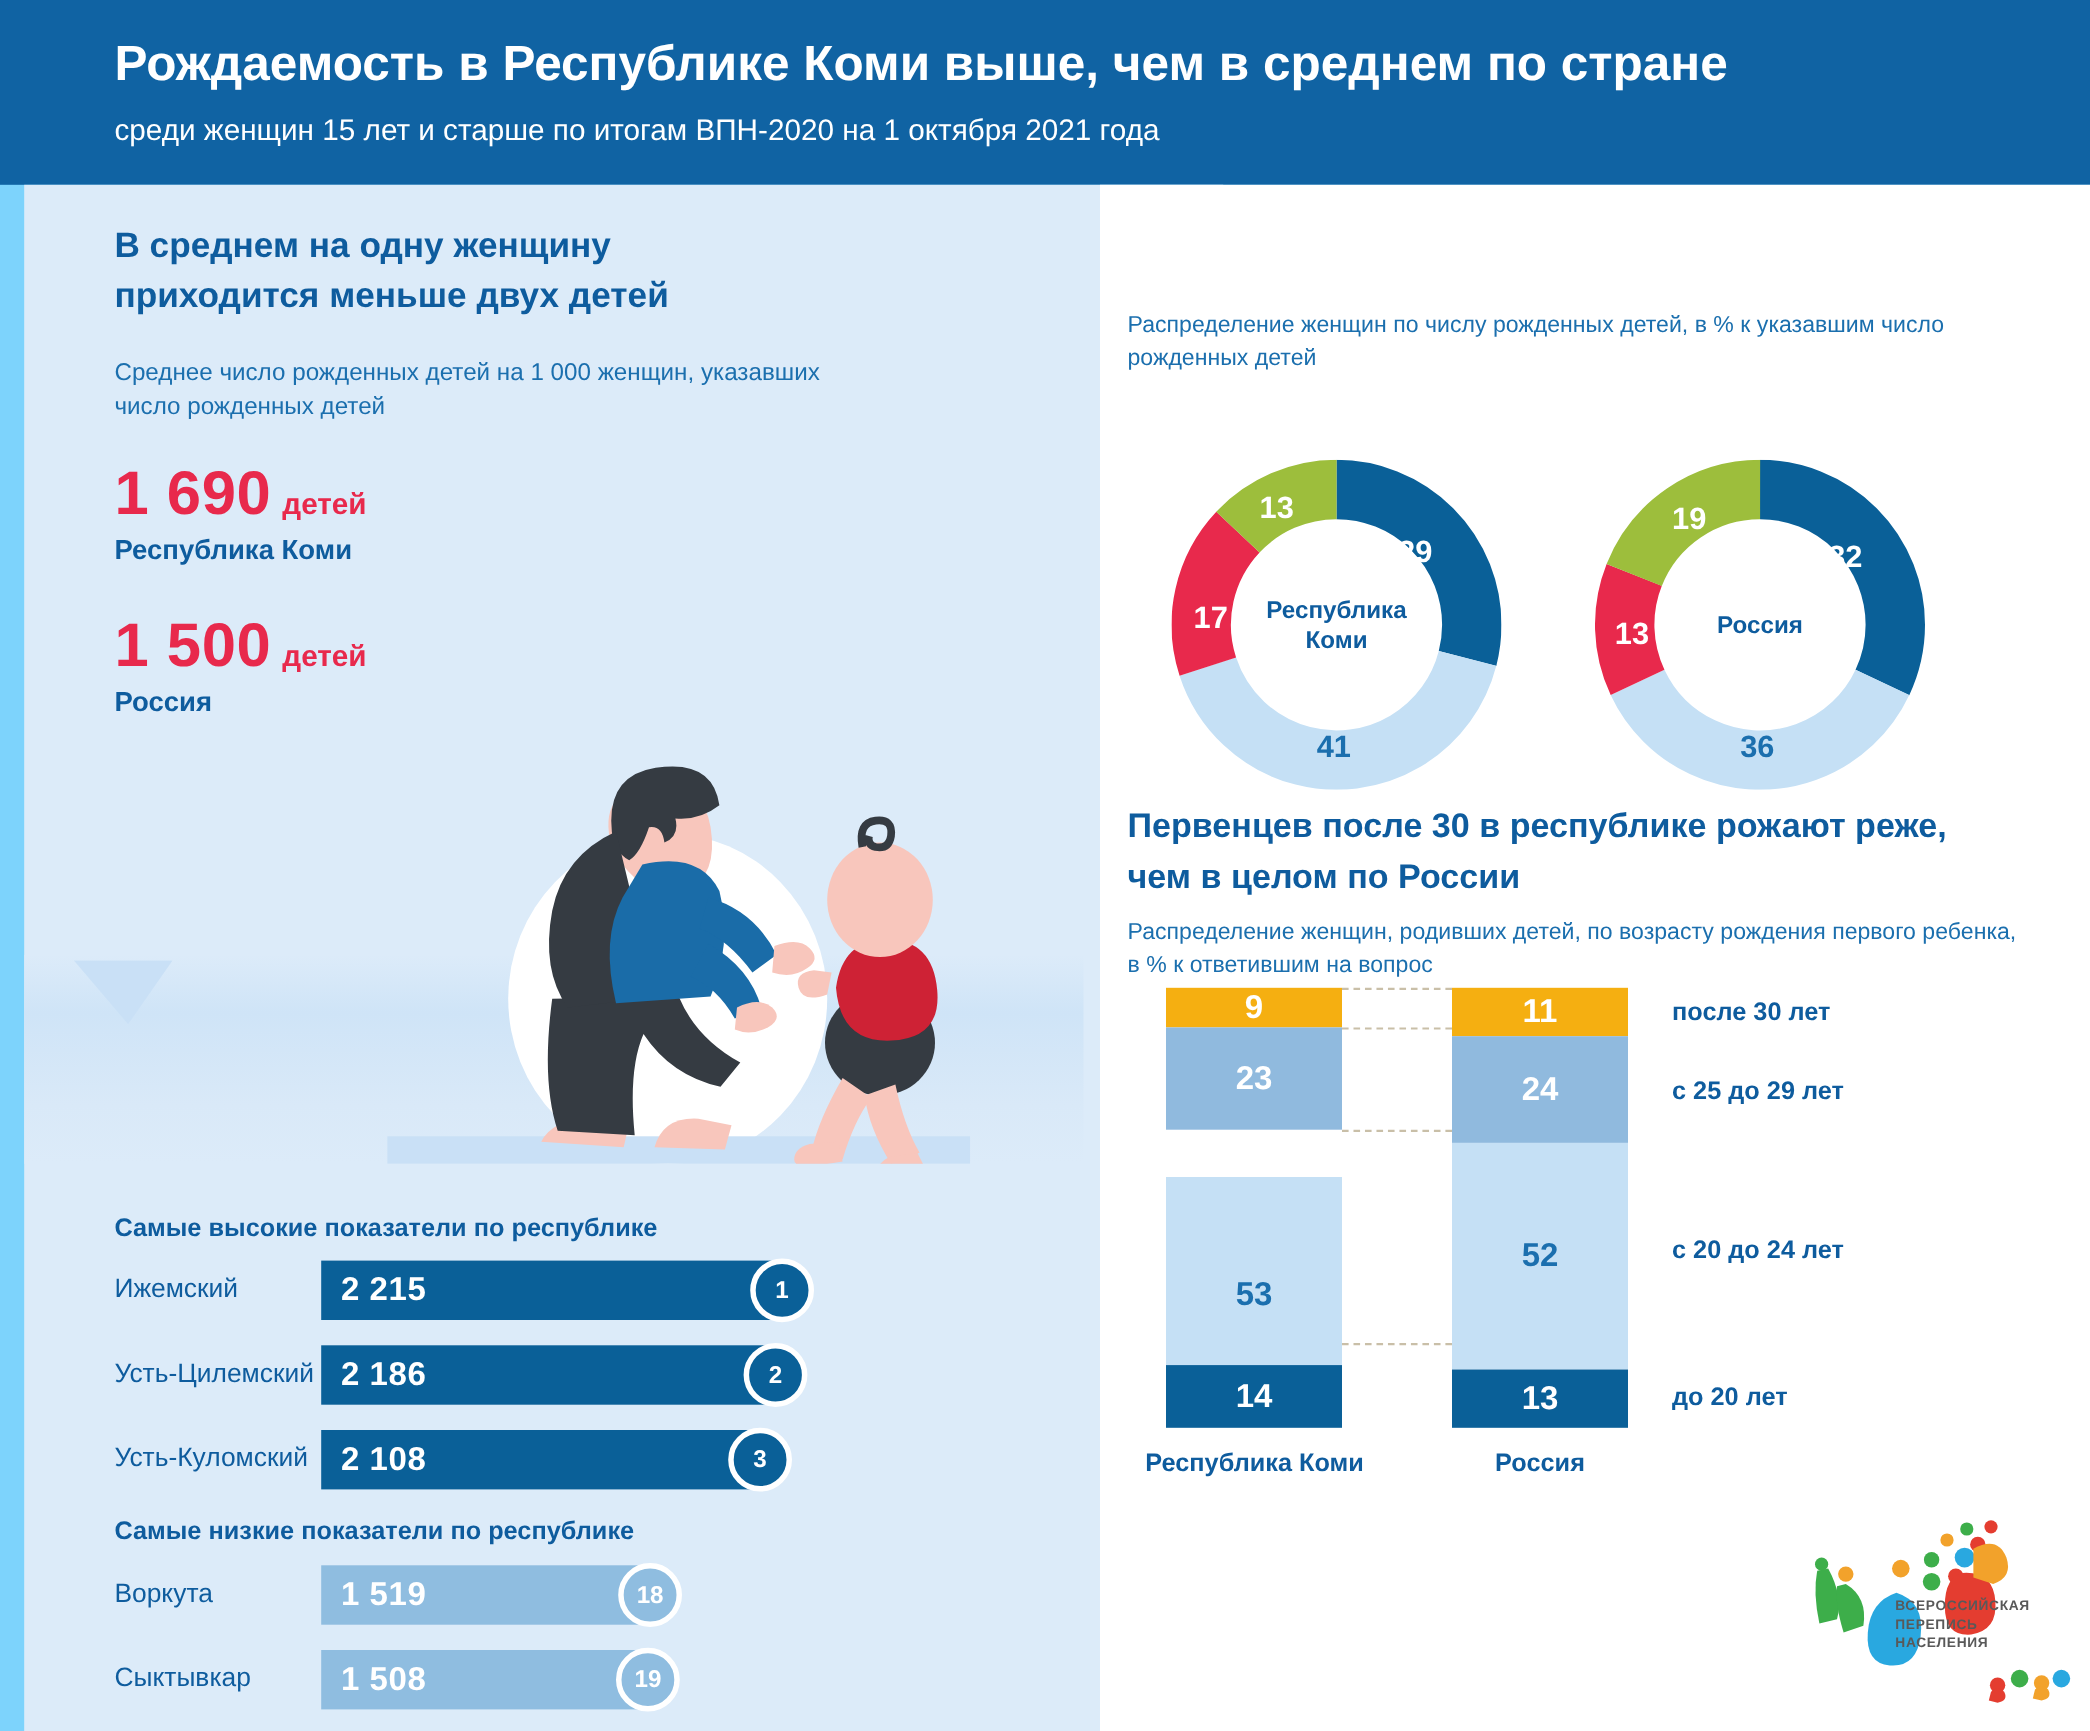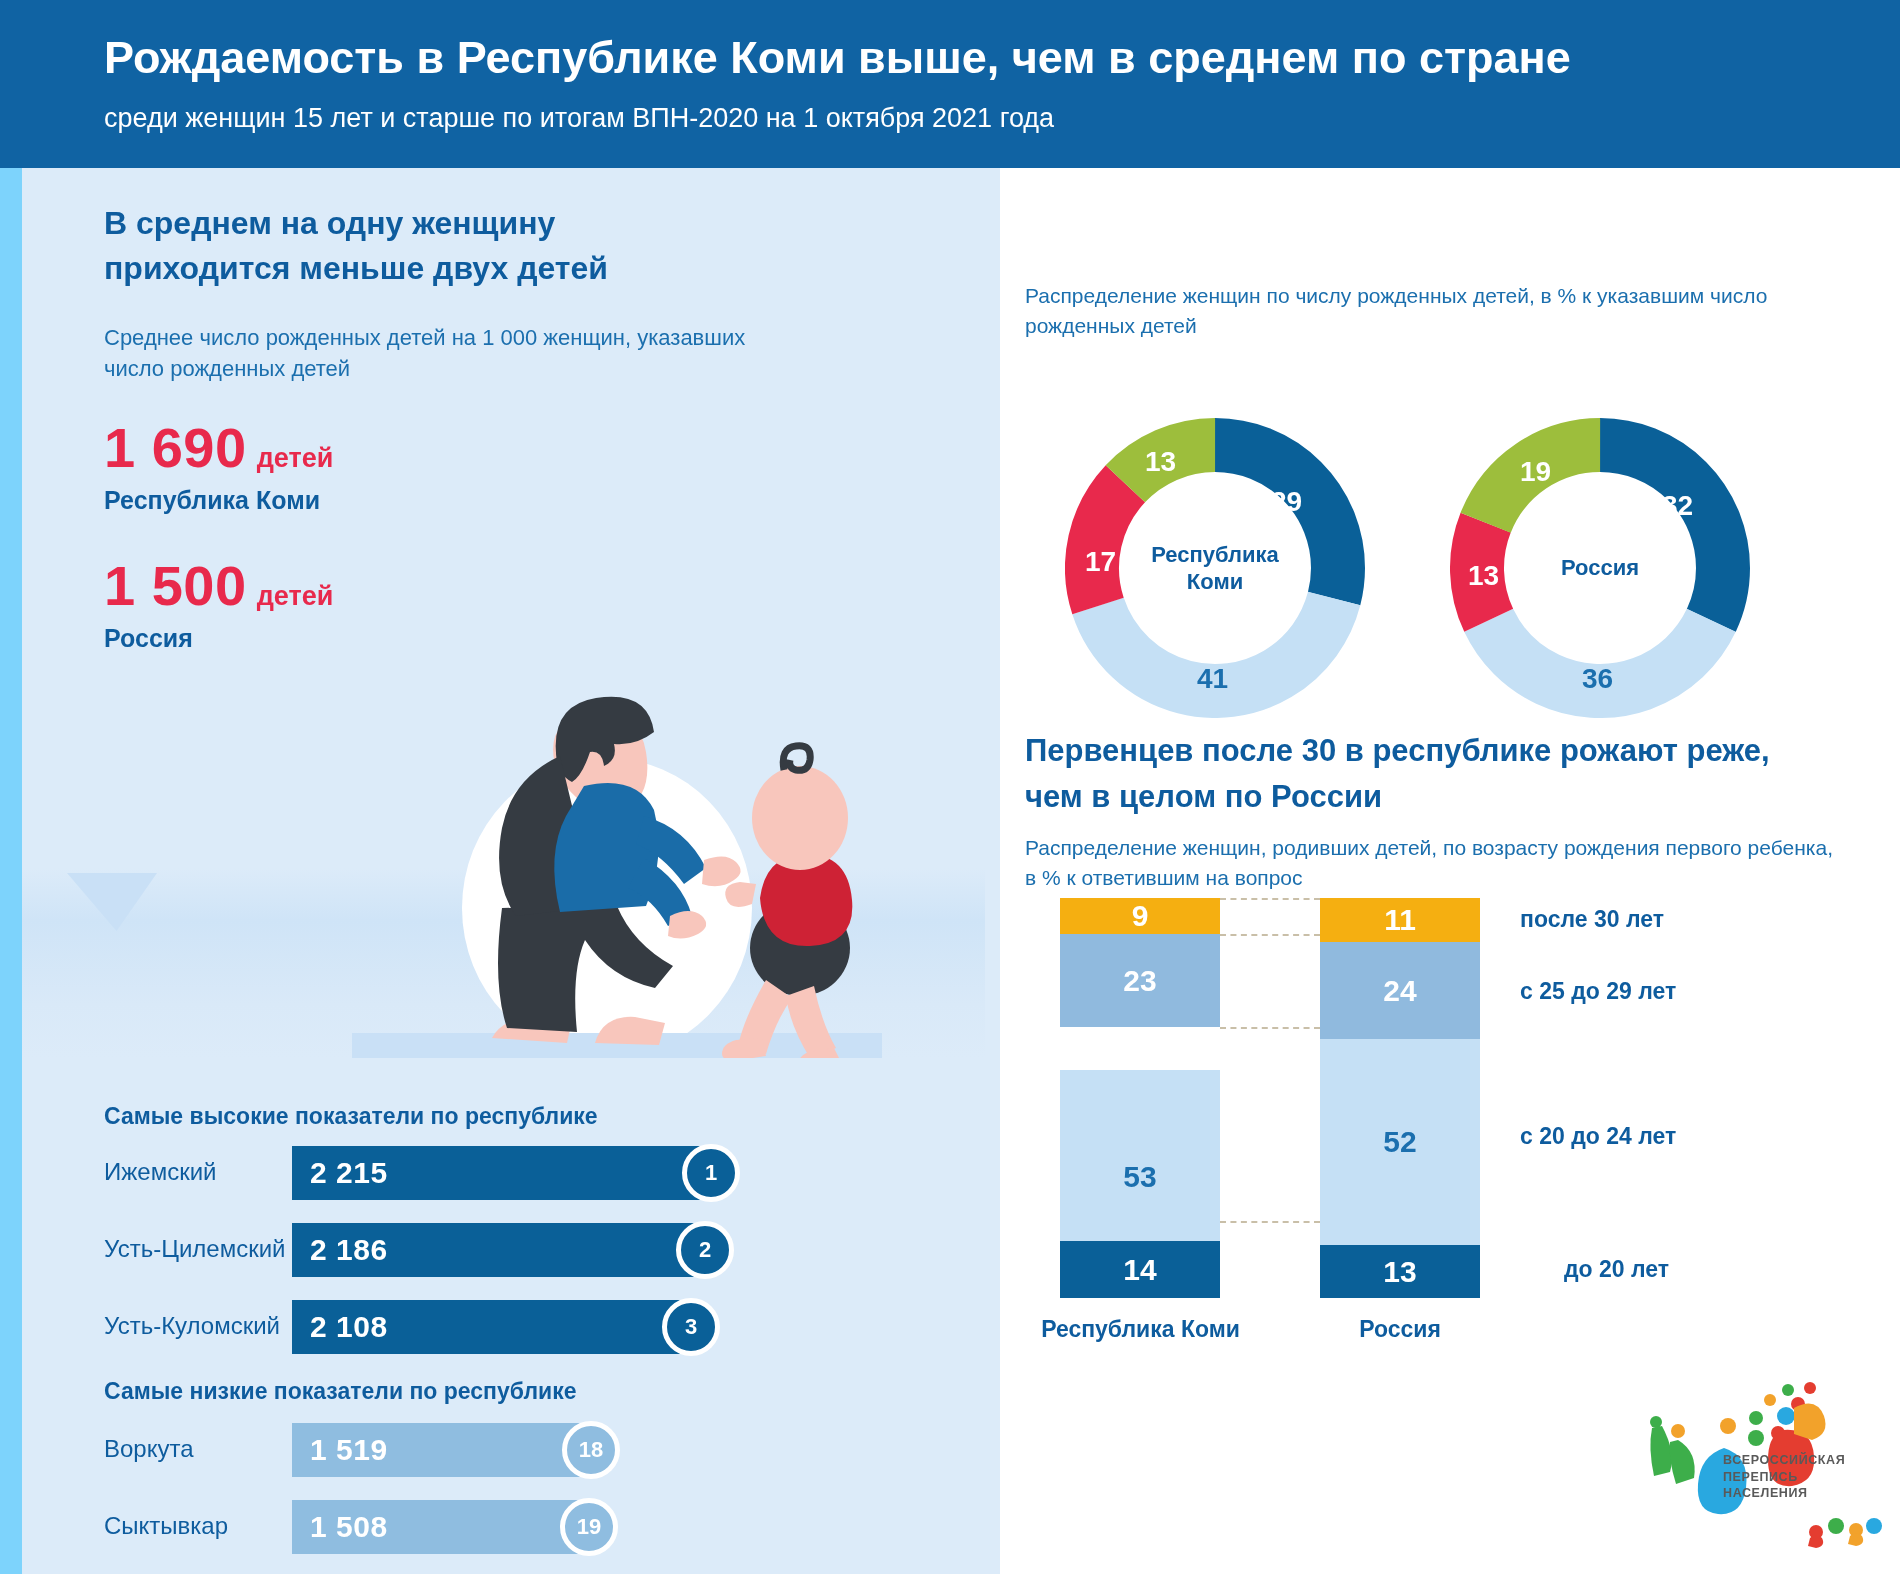--- a/index.html
+++ b/index.html
@@ -364,21 +364,21 @@
         <div class="seg seg-after30" style="top:0px;   height:44px;">11</div>
         <div class="seg seg-2529" style="top:44px;  height:97px;">24</div>
         <div class="seg seg-2024" style="top:141px; height:206px;">52</div>
         <div class="seg seg-under20" style="top:347px; height:53px;">13</div>
       </div>
       <div class="stack-xlabel" style="left:260px; top:418px;">Россия</div>
 
       <div class="cat-label" style="left:460px; top:8px;">после 30 лет</div>
       <div class="cat-label" style="left:460px; top:80px;">с 25 до 29 лет</div>
       <div class="cat-label" style="left:460px; top:225px;">с 20 до 24 лет</div>
-      <div class="cat-label" style="left:460px; top:358px;margin-left:44px;">до 20 лет</div>
+      <div class="cat-label" style="left:460px; top:358px;">до 20 лет</div>
     </div>
   </div>
 
   <svg id="logo" viewBox="0 0 250 180">
     <circle cx="18" cy="44" r="6" fill="#3DAE4A"></circle>
     <circle cx="40" cy="53" r="7" fill="#F2A22B"></circle>
     <circle cx="90" cy="48" r="8" fill="#F2A22B"></circle>
     <circle cx="118" cy="40" r="7" fill="#3DAE4A"></circle>
     <circle cx="148" cy="38" r="9" fill="#29A8E0"></circle>
     <circle cx="132" cy="22" r="6" fill="#F2A22B"></circle>

